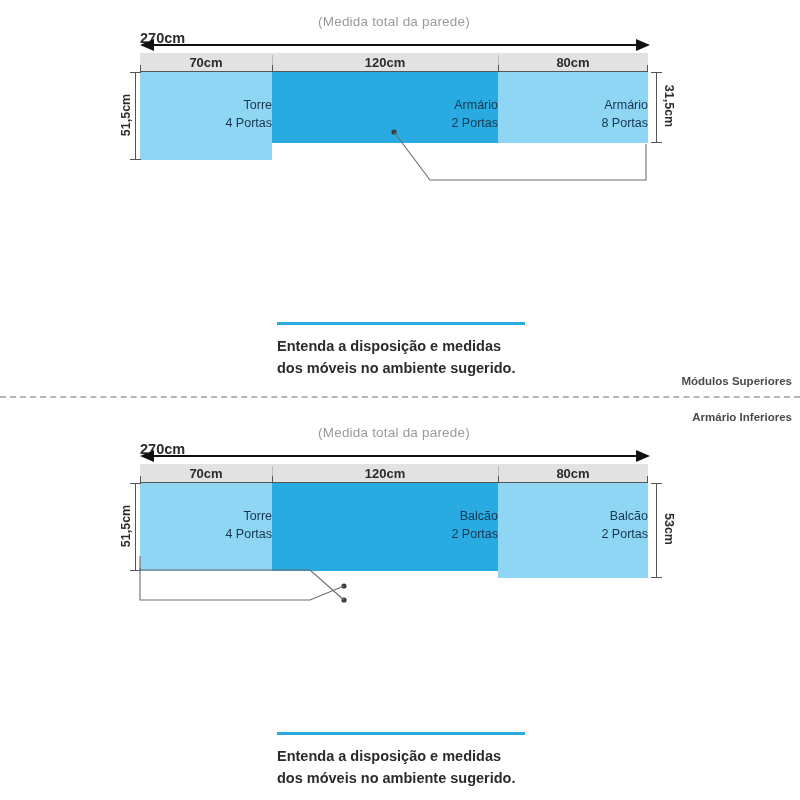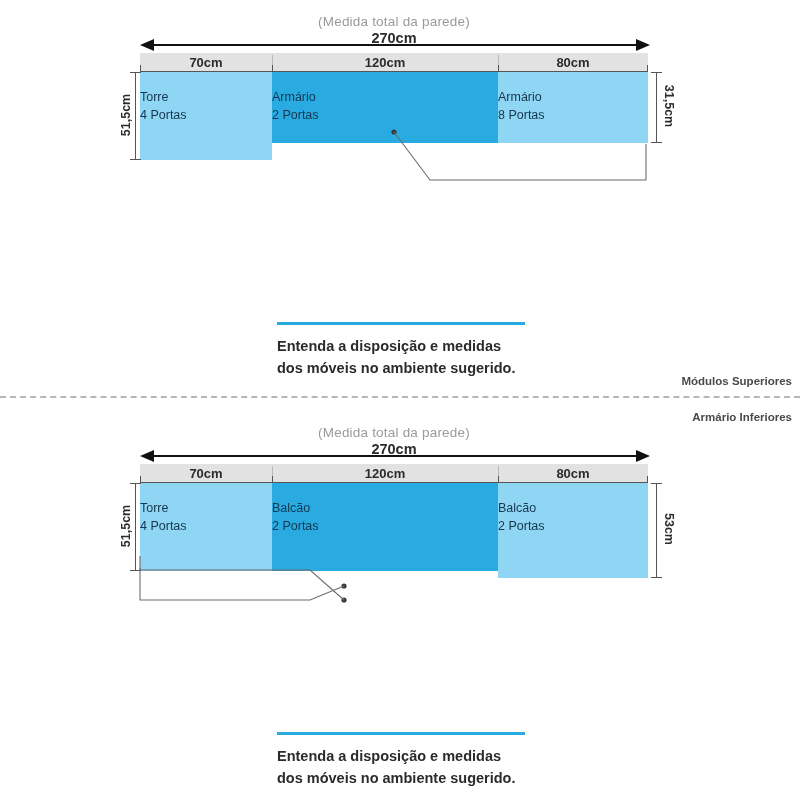--- a/index.html
+++ b/index.html
@@ -17,21 +17,20 @@
   .wall-note {
     position: absolute;
     text-align: center;
     font-size: 13.5px;
     color: #9a9a9a;
     letter-spacing: .2px;
     white-space: nowrap;
   }
   .wall-total {
     position: absolute;
-    text-align: center;
     font-size: 14.5px;
     color: #2b2b2b;
     font-weight: 600;
     white-space: nowrap;
   }
 
   
   .total-arrow { position: absolute; }
 
   
@@ -59,26 +58,26 @@
   }
   
   .seg-rule { position: absolute; background: #555; height: 1px; }
   .seg-tick { position: absolute; background: #555; width: 1px; }
 
   
   .module {
     position: absolute;
     display: flex;
     flex-direction: column;
-    align-items: flex-start;
+    align-items: flex-end;
     justify-content: flex-start;
     color: #15374e;
     font-size: 12.5px;
     line-height: 1.45;
-    padding-top: 16px;
+    padding-top: 24px;
   }
   .module.tall  { background: #8fd5f4; }
   .module.mid   { background: #29abe2; }
   .module.light { background: #8fd5f4; }
 
   
   .vdim { position: absolute; }
   .vdim .bar  { position: absolute; background: #555; width: 1px; }
   .vdim .cap  { position: absolute; background: #555; height: 1px; width: 11px; }
   .vdim .txt  {

